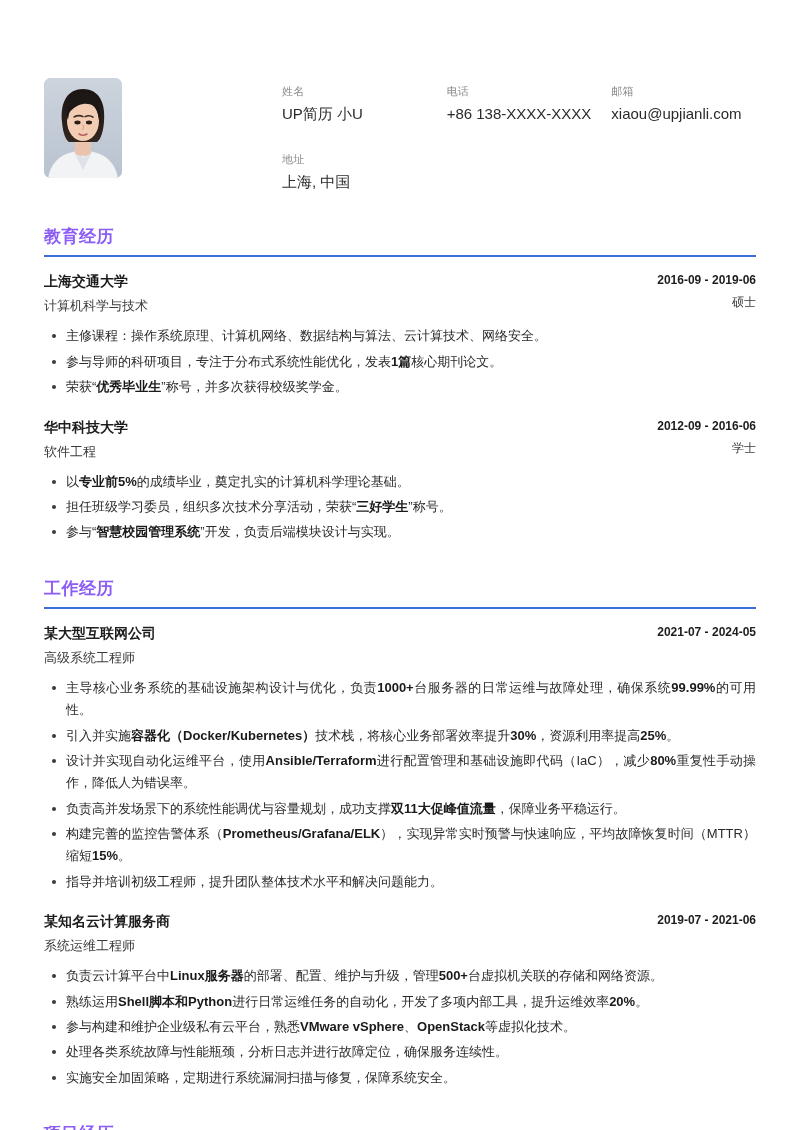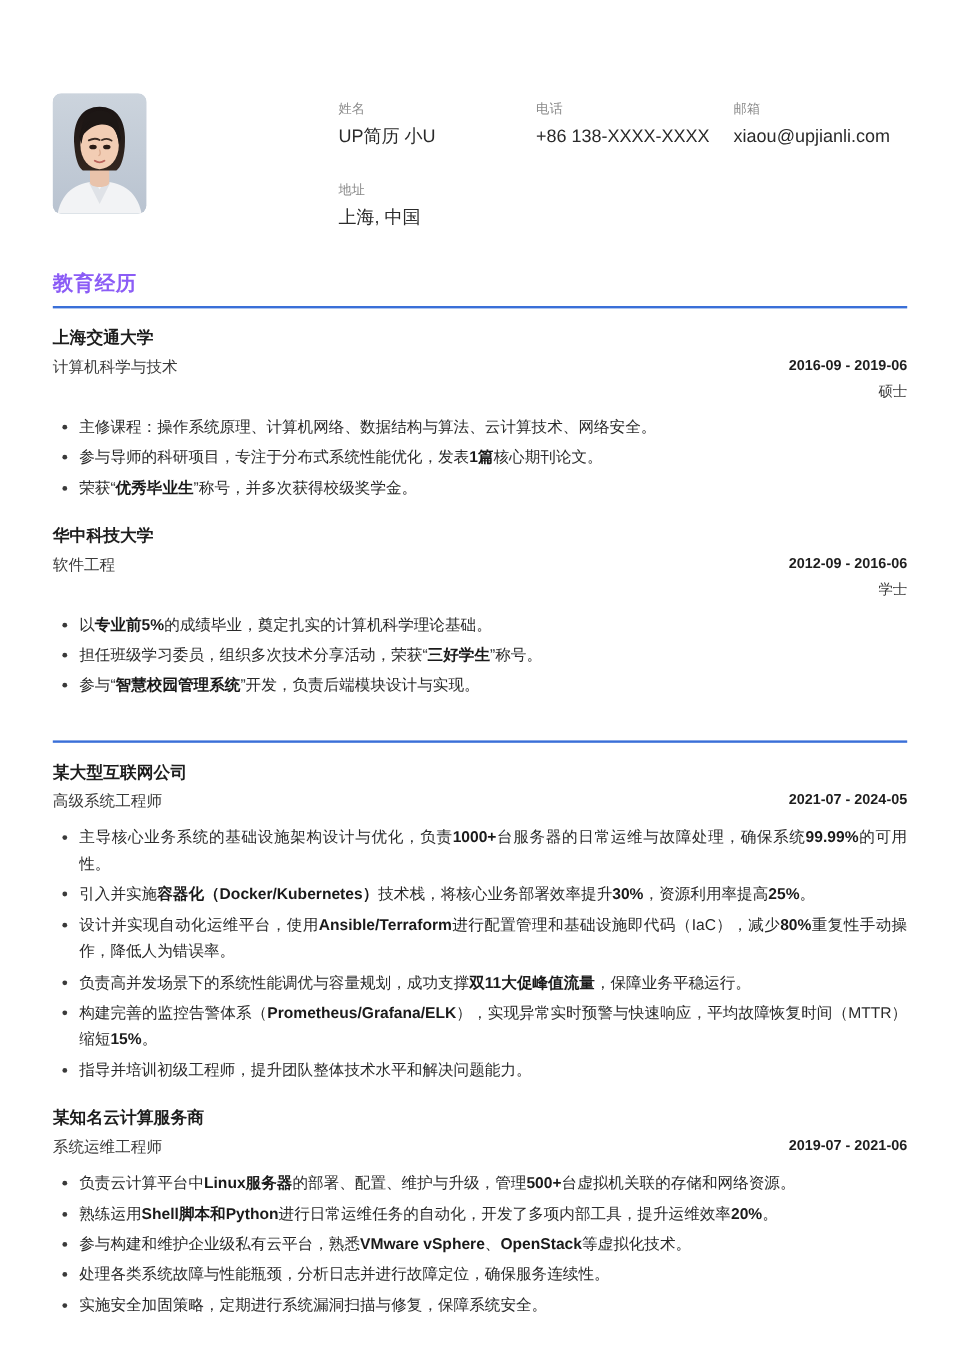--- a/index.html
+++ b/index.html
@@ -109,21 +109,20 @@
     color: #3a3a3a;
     line-height: 1.55;
     margin-top: 4px;
   }
   .period {
     font-size: 12px;
     font-weight: bold;
     color: #1d1d1d;
     line-height: 1.5;
     white-space: nowrap;
-    margin-top: 24px;
   }
   .degree {
     font-size: 12px;
     color: #3a3a3a;
     line-height: 1.55;
     margin-top: 4px;
     white-space: nowrap;
   }
 
   ul.bullets {
@@ -258,20 +257,21 @@
             </div>
           </div>
           <ul class="bullets">
             <li>以<b>专业前5%</b>的成绩毕业，奠定扎实的计算机科学理论基础。</li>
             <li>担任班级学习委员，组织多次技术分享活动，荣获“<b>三好学生</b>”称号。</li>
             <li>参与“<b>智慧校园管理系统</b>”开发，负责后端模块设计与实现。</li>
           </ul>
         </div>
       </div>
       <div class="section">
+        <div class="section-title">工作经历</div>
         <div class="section-rule"></div>
         <div class="entry">
           <div class="entry-head">
             <div class="entry-head-left">
               <div class="org">某大型互联网公司</div>
               <div class="role">高级系统工程师</div>
             </div>
             <div class="entry-head-right">
               <div class="period">2021-07 - 2024-05</div>
             </div>

